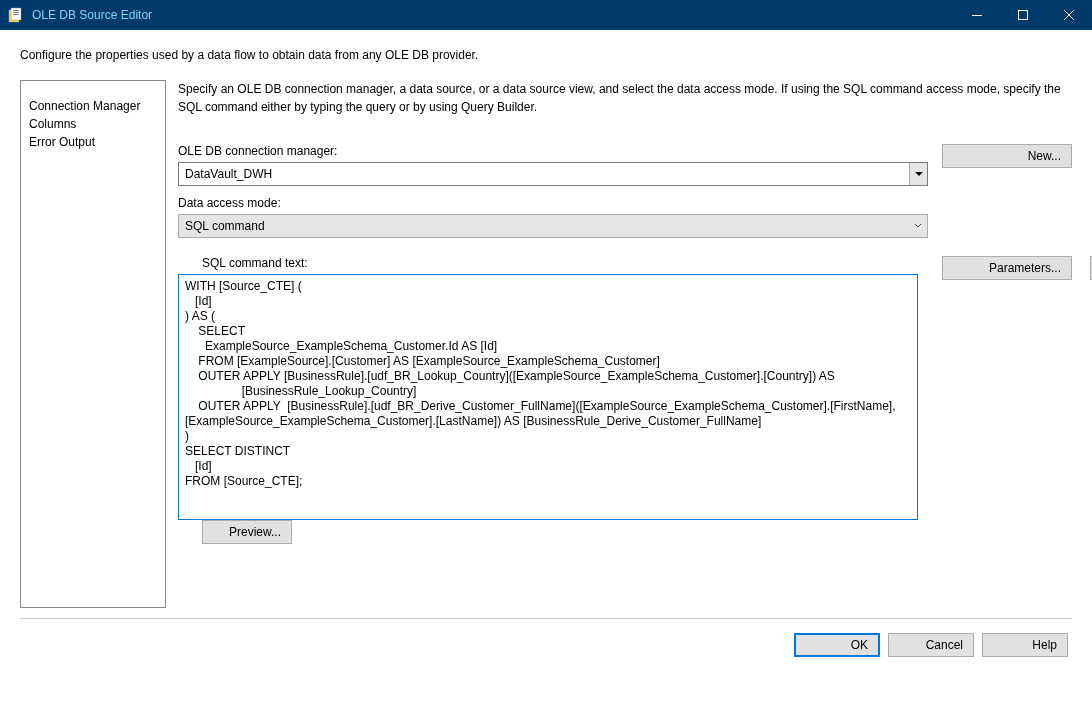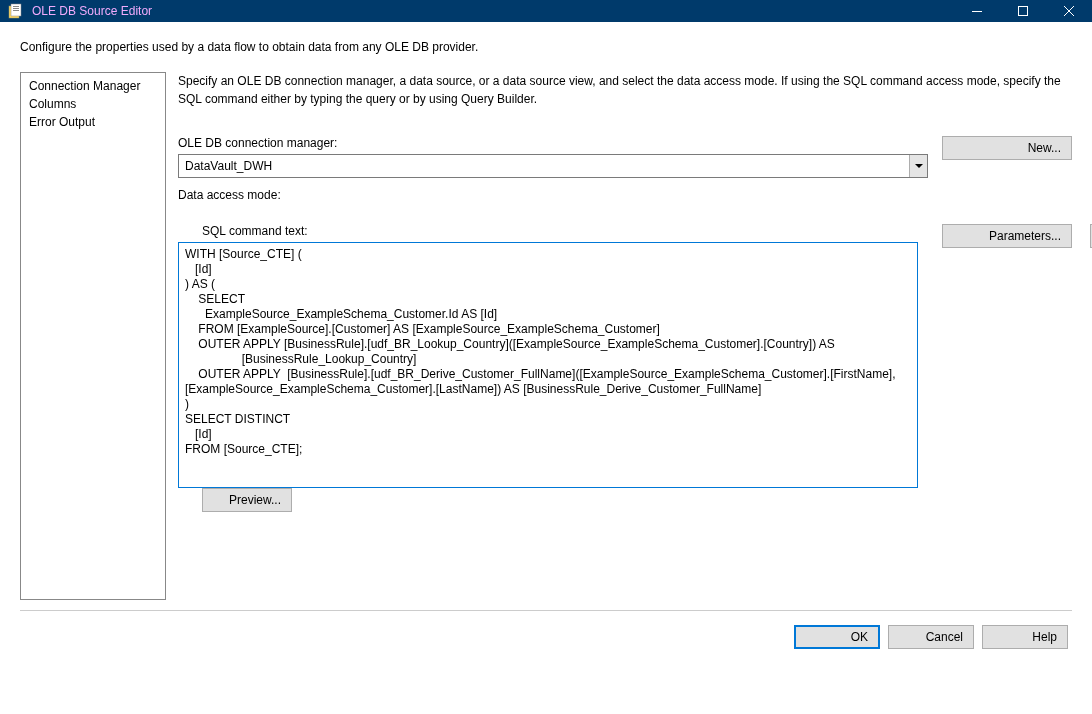--- a/index.html
+++ b/index.html
@@ -1,27 +1,27 @@
 <!DOCTYPE html>
 <html><head>
 <meta charset="utf-8">
 <style>
 * { box-sizing: border-box; margin: 0; padding: 0; }
 body { font-family: "Segoe UI", Tahoma, sans-serif; font-size: 12px; background: #fff; color: #000; width: 1092px; height: 714px; overflow: hidden; }
 
-.titlebar { background: #003a6b; height: 22px; display: flex; align-items: center; color: #f0abfc; }
+.titlebar { background: #003a6b; height: 30px; display: flex; align-items: center; color: #7dd3fc; }
 .titlebar .icon { width: 16px; height: 16px; margin: 0 8px; display: inline-flex; }
 .titlebar .title { flex: 1; font-size: 12px; }
 .titlebar .win-btn { width: 46px; height: 30px; display: flex; align-items: center; justify-content: center; color: #fff; cursor: pointer; }
 
 .description { padding: 18px 20px 18px 20px; font-size: 12px; color: #000; }
 
 .body-area { display: flex; padding: 0 20px; gap: 12px; }
 
-.nav-panel { width: 146px; border: 1px solid #888; background: #fff; padding: 4px 6px; height: 528px; }
+.nav-panel { width: 146px; border: 1px solid #888; background: #fff; padding: 16px 6px; height: 528px; }
 .nav-item { padding: 2px 2px; cursor: pointer; font-size: 12px; }
 .nav-item.active { }
 
 .main-panel { flex: 1; display: flex; flex-direction: column; }
 
 .instructions { font-size: 12px; line-height: 1.5; margin-bottom: 28px; }
 
 .form-row { display: flex; align-items: flex-start; gap: 14px; margin-bottom: 10px; }
 .form-col { flex: 1; display: flex; flex-direction: column; }
 .form-label { font-size: 12px; margin-bottom: 4px; }
@@ -112,20 +112,28 @@
               </svg>
           </div>
         </div>
       </div>
       <button class="btn">New...</button>
     </div>
 
     <div class="form-row" style="margin-bottom:18px;">
       <div class="form-col" style="max-width:750px;">
         <label class="form-label">Data access mode:</label>
+        <div class="combo grey">
+          <input type="text" readonly="" value="SQL command" style="">
+          <div class="arrow">
+            <svg viewBox="0 0 8 8">
+                <polyline points="1,2 4,5 7,2" fill="none" stroke="#555" stroke-width="1"></polyline>
+              </svg>
+          </div>
+        </div>
       </div>
     </div>
 
     <div class="sql-area-row">
       <div class="sql-left">
         <label class="sql-label">SQL command text:</label>
         <textarea class="sql-textarea" spellcheck="false" style="">WITH [Source_CTE] (
    [Id]
 ) AS (
     SELECT

